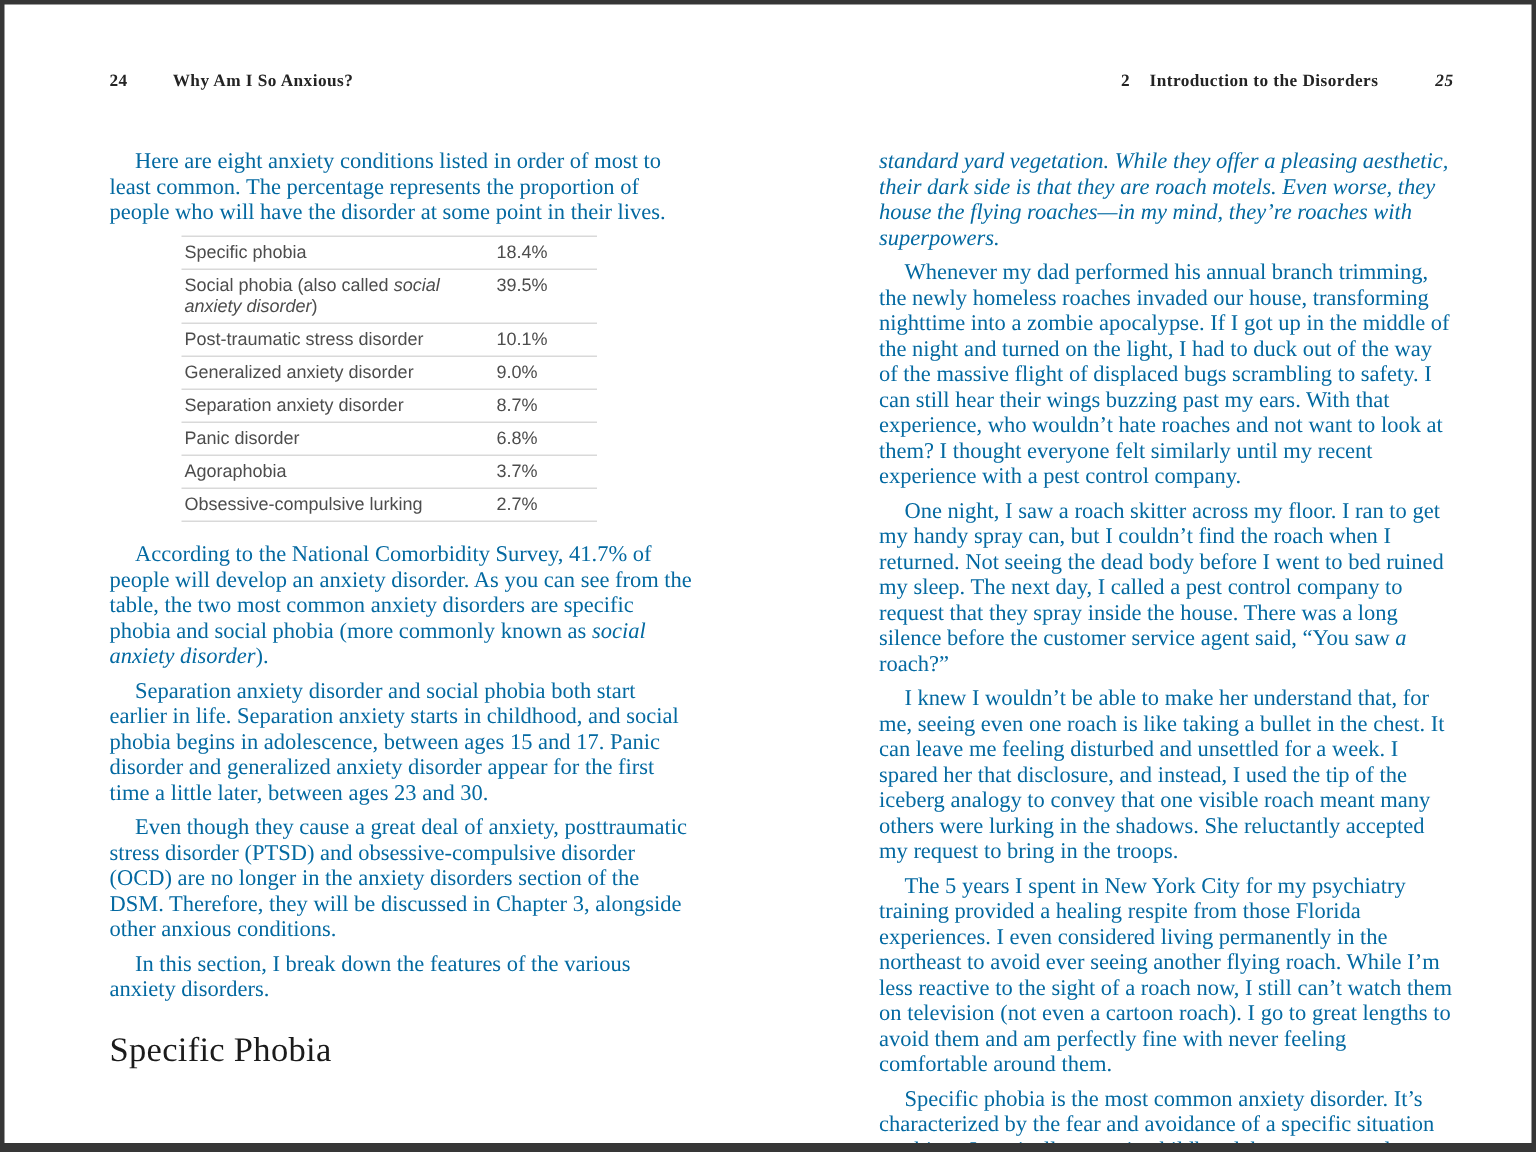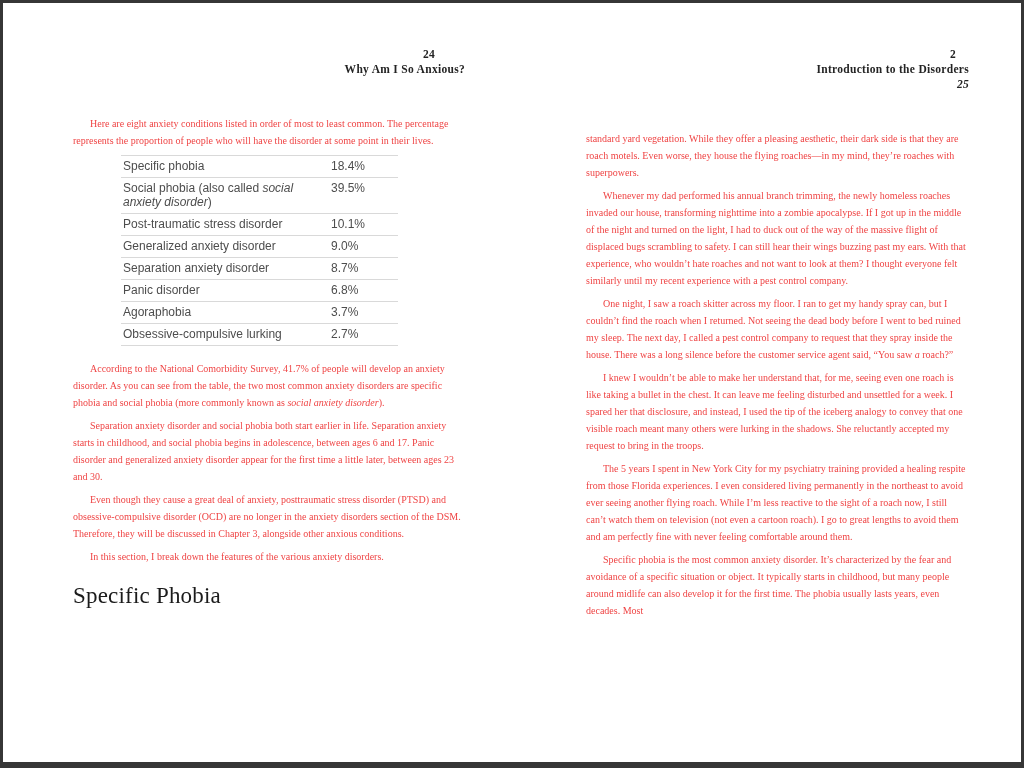--- a/index.html
+++ b/index.html
@@ -19,42 +19,41 @@
     left: 3px; top: 3px; right: 3px; bottom: 6px;
     background: #ffffff;
     overflow: hidden;
   }
   .page { position: absolute; top: 44px; }
   .page-left  { left: 70px;  width: 392px; }
   .page-right { left: 583px; width: 383px; }
 
   .running-head {
     display: flex;
-    align-items: flex-end;
+    align-items: center;
     font-size: 11.5px;
     line-height: 15px;
     color: #242424;
     font-weight: 600;
     letter-spacing: 0.3px;
     margin-bottom: 38px;
-    flex-direction: column;
   }
   .running-head.left .folio { margin-right: 30px; }
   .running-head.right { justify-content: flex-end; }
   .running-head.right .chapter-num { margin-right: 13px; }
   .running-head.right .folio { margin-left: 38px; font-style: italic; }
 
   .body-para {
-    font-size: 10px;
+    font-size: 15px;
     line-height: 17px;
-    color: #ef4444;
+    color: #0369a1;
     margin: 0 0 6px 0;
   }
   .indent { text-indent: 17px; }
-  .no-indent { text-indent: 0; }
+  .no-indent { text-indent: 0; font-style: italic; }
   .body-para em { font-style: italic; }
 
   .disorder-table {
     margin: 0 0 14px 48px;
     width: 277px;
     font-family: "Liberation Sans", sans-serif;
     font-size: 12px;
     color: #4d4d4d;
     border-bottom: 1px solid #d9d9d9;
   }
@@ -125,21 +124,21 @@
           <span class="tlabel">Agoraphobia</span>
           <span class="tvalue">3.7%</span>
         </div>
         <div class="trow">
           <span class="tlabel">Obsessive-compulsive lurking</span>
           <span class="tvalue">2.7%</span>
         </div>
       </div>
 
       <p class="body-para indent">According to the National Comorbidity Survey, 41.7% of people will develop an anxiety disorder. As you can see from the table, the two most common anxiety disorders are specific phobia and social phobia (more commonly known as <em>social anxiety disorder</em>).</p>
-      <p class="body-para indent">Separation anxiety disorder and social phobia both start earlier in life. Separation anxiety starts in childhood, and social phobia begins in adolescence, between ages 6 and 17. Panic disorder and generalized anxiety disorder appear for the first time a little later, between ages 23 and 30.</p>
+      <p class="body-para indent">Separation anxiety disorder and social phobia both start earlier in life. Separation anxiety starts in childhood, and social phobia begins in adolescence, between ages 15 and 17. Panic disorder and generalized anxiety disorder appear for the first time a little later, between ages 23 and 30.</p>
       <p class="body-para indent">Even though they cause a great deal of anxiety, posttraumatic stress disorder (PTSD) and obsessive-compulsive disorder (OCD) are no longer in the anxiety disorders section of the DSM. Therefore, they will be discussed in Chapter 3, alongside other anxious conditions.</p>
       <p class="body-para indent">In this section, I break down the features of the various anxiety disorders.</p>
 
       <h2 class="section-heading">Specific Phobia</h2>
 
     </section>
 
     <section class="page page-right">
       <header class="running-head right">
         <span class="chapter-num">2</span>

